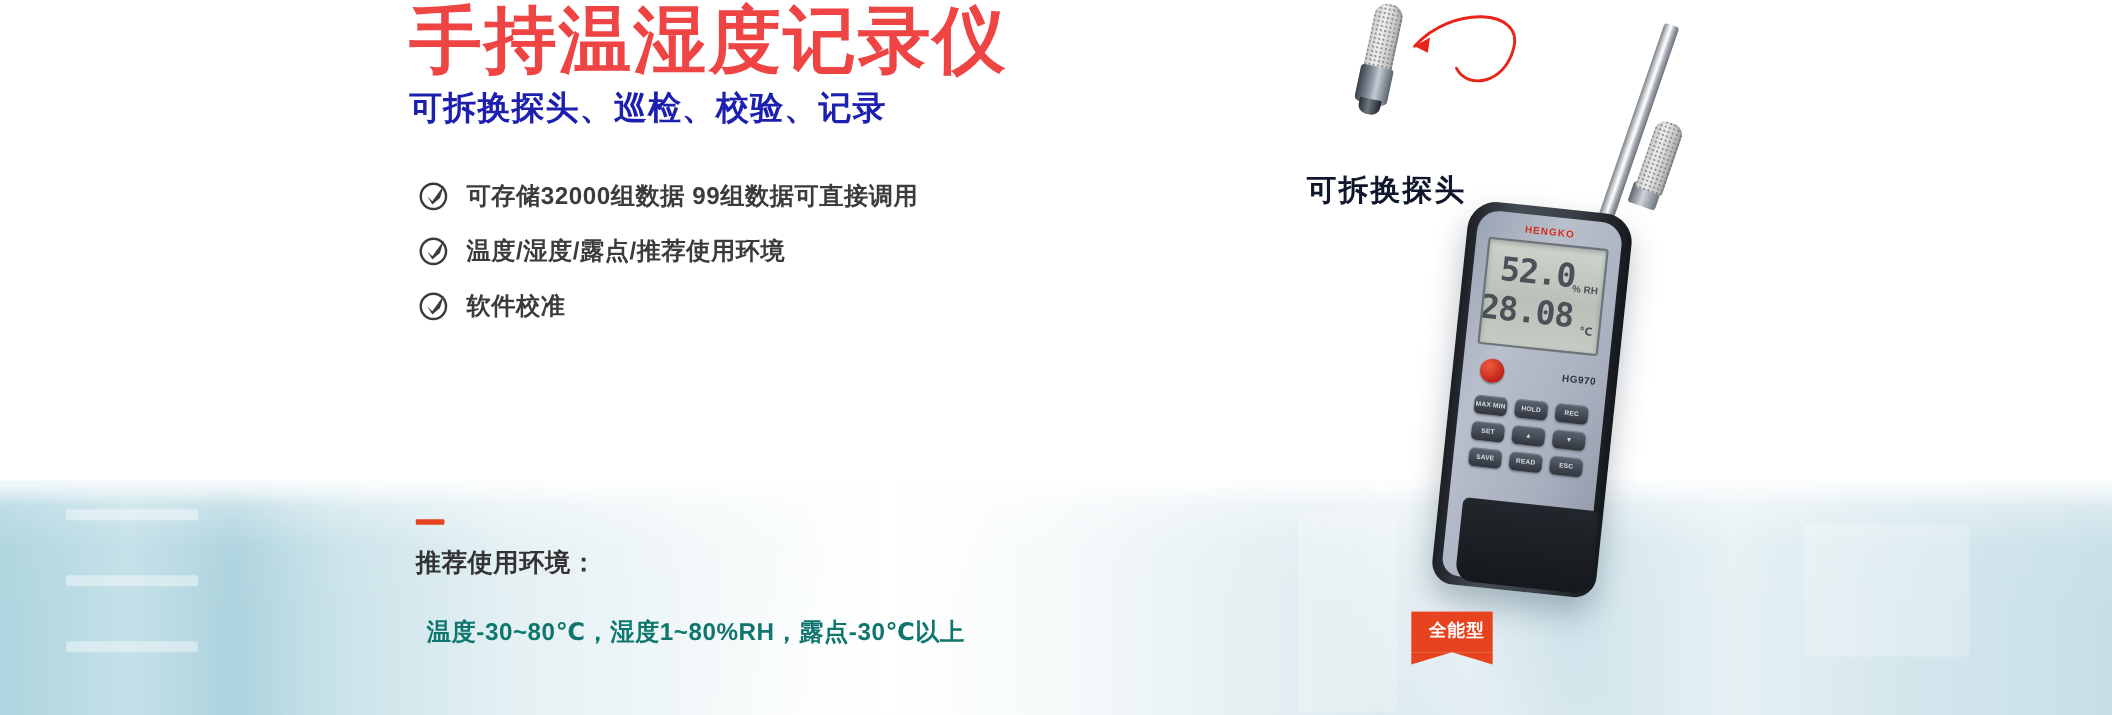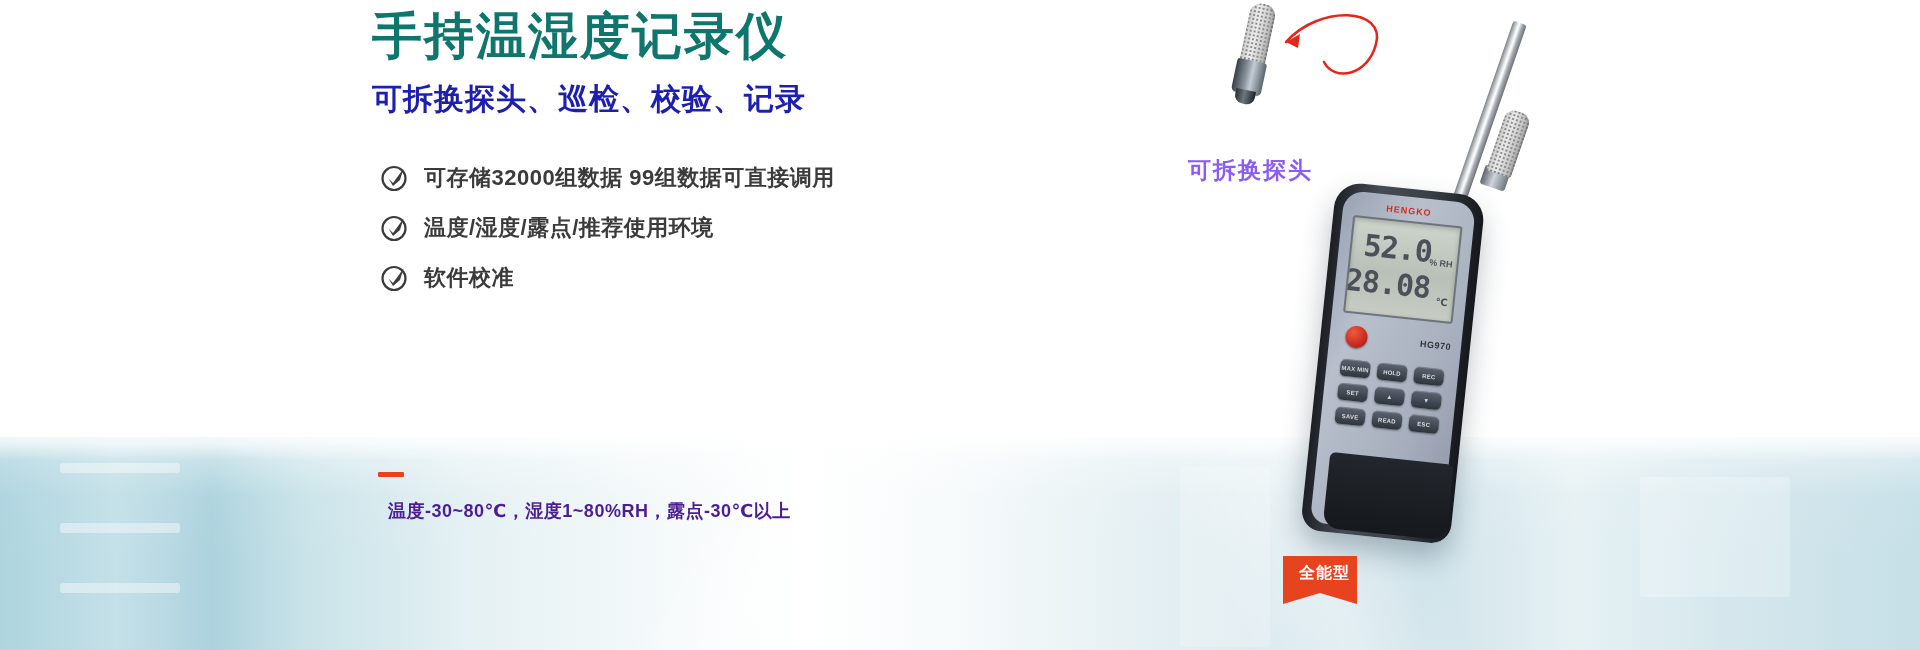--- a/index.html
+++ b/index.html
@@ -39,21 +39,21 @@
   }
   .bg-fade {
     position:absolute; left:0; top:420px; width:1920px; height:40px;
     background:linear-gradient(to bottom, #ffffff 0%, rgba(255,255,255,0.65) 55%, rgba(255,255,255,0) 100%);
     pointer-events:none;
   }
 
   
   .title {
     position:absolute; left:372px; top:6px;
-    font-size:50px; font-weight:bold; color:#0f766e;
+    font-size:66px; font-weight:bold; color:#ef4444;
     letter-spacing:2px; line-height:60px;
     white-space:nowrap;
   }
   .subtitle {
     position:absolute; left:372px; top:80px;
     font-size:30px; font-weight:bold; color:#1d1fae;
     letter-spacing:1px; line-height:38px;
     white-space:nowrap;
   }
   .features { position:absolute; left:380px; top:155px; }
@@ -71,28 +71,28 @@
   .note { position:absolute; left:378px; top:472px; }
   .note-dash {
     width:26px; height:5px; background:#e8431f; border-radius:1px;
     margin-bottom:18px;
   }
   .note-line1 {
     font-size:23px; color:#333; font-weight:bold; letter-spacing:0.5px;
     line-height:32px; white-space:nowrap;
   }
   .note-line2 {
-    font-size:18px; color:#4c1d95; font-weight:bold; letter-spacing:0.5px;
-    line-height:32px; margin-top:8px; padding-left:10px; white-space:nowrap;
+    font-size:22px; color:#0f766e; font-weight:bold; letter-spacing:0.5px;
+    line-height:32px; margin-top:32px; padding-left:10px; white-space:nowrap;
   }
 
   
   .probe-label {
     position:absolute; left:1188px; top:155px;
-    font-size:23px; font-weight:bold; color:#8b5cf6;
+    font-size:27px; font-weight:bold; color:#0f172a;
     letter-spacing:2px; white-space:nowrap;
   }
 
   
   .probe-loose { position:absolute; left:1232px; top:4px; width:54px; height:110px; transform:rotate(12deg); }
   .probe-mesh {
     position:absolute; left:8px; top:0; width:26px; height:62px;
     border-radius:12px 12px 3px 3px;
     background:
       radial-gradient(circle at 1px 1px, #8c8c8c 0.9px, transparent 1.1px) 0 0/4px 4px,
@@ -255,20 +255,21 @@
           <path d="M8.5 15.5 L13 20 L23.5 5.5 L20 17 L13 23 Z" fill="#3b3b3b"></path>
         </svg>
       </span>
       <span class="feature-text">软件校准</span>
     </div>
 
   </div>
 
   <div class="note">
     <div class="note-dash"></div>
+    <div class="note-line1">推荐使用环境：</div>
     <div class="note-line2">温度-30~80℃，湿度1~80%RH，露点-30℃以上</div>
   </div>
 
   <div class="probe-label">可拆换探头</div>
 
   <div class="probe-loose">
     <div class="probe-mesh"></div>
     <div class="probe-body"></div>
     <div class="probe-tip"></div>
   </div>

